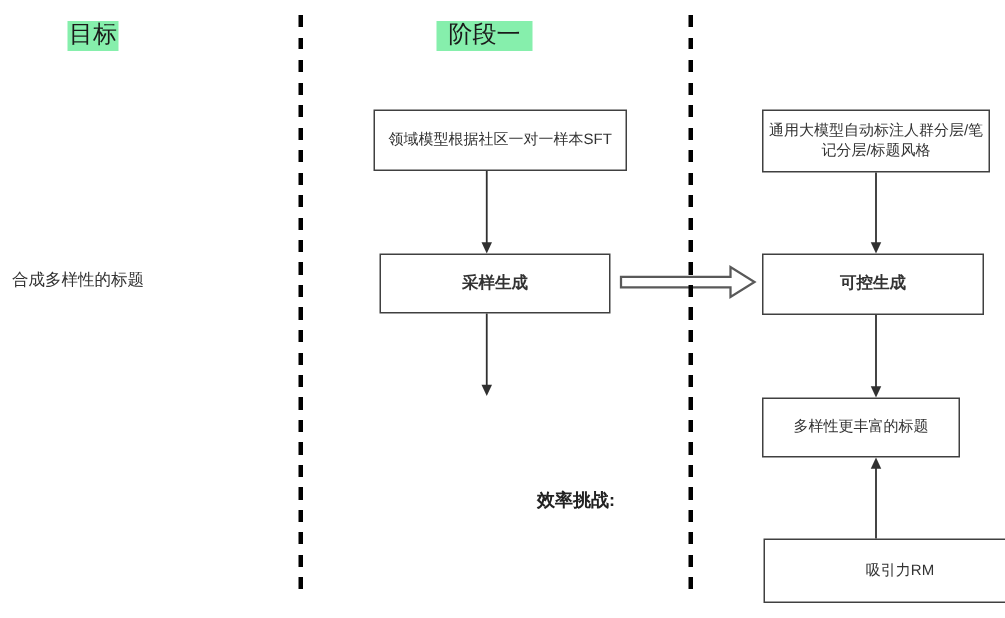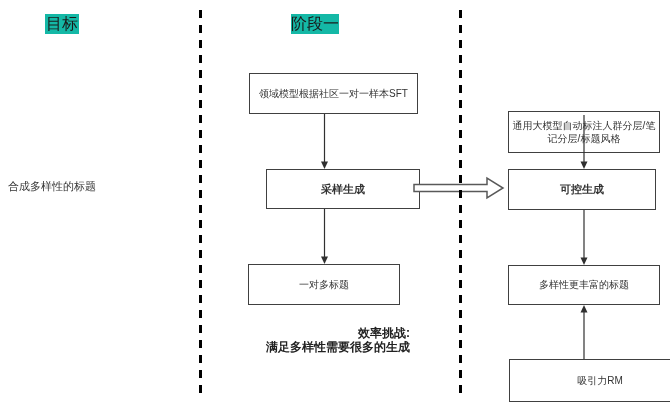--- a/index.html
+++ b/index.html
@@ -13,30 +13,30 @@
     width: 670px;
     height: 412px;
     background: #ffffff;
     overflow: hidden;
   }
   .header-label {
     position: absolute;
     top: 14px;
     height: 20px;
     line-height: 20px;
-    background: #14b8a6;
+    background: #86efac;
     color: #1a1a1a;
     font-size: 16px;
     font-weight: 500;
     text-align: center;
     z-index: 4;
     white-space: nowrap;
   }
   .hdr-goal   { left: 45px;  width: 34px; }
-  .hdr-phase1 { left: 291px; width: 48px; }
+  .hdr-phase1 { left: 291px; width: 64px; }
   .hdr-phase2 { left: 551px; width: 57px; }
 
   .dashline {
     position: absolute;
     top: 10px;
     width: 3px;
     height: 390px;
     background: repeating-linear-gradient(to bottom, #000000 0px, #000000 8px, transparent 8px, transparent 15px);
     z-index: 5;
   }
@@ -63,25 +63,25 @@
     justify-content: center;
     text-align: center;
     color: #333333;
     font-size: 10px;
     line-height: 1.35;
     padding: 2px 3px;
     z-index: 2;
   }
   .box.bold { font-weight: bold; font-size: 11px; }
   .box-m1 { left: 249px; top: 73px;  width: 169px; height: 41px; white-space: nowrap; }
-  .box-m2 { left: 266px; top: 169px; width: 154px; height: 40px; }
+  .box-m2 { left: 253px; top: 169px; width: 154px; height: 40px; }
   .box-m3 { left: 248px; top: 264px; width: 152px; height: 41px; }
-  .box-r1 { left: 508px; top: 73px;  width: 152px; height: 42px; margin-top: 38px; }
+  .box-r1 { left: 508px; top: 73px;  width: 152px; height: 42px; }
   .box-r2 { left: 508px; top: 169px; width: 148px; height: 41px; }
-  .box-r3 { left: 508px; top: 265px; width: 152px; height: 40px; }
+  .box-r3 { left: 508px; top: 265px; width: 132px; height: 40px; }
   .box-r4 { left: 509px; top: 359px; width: 182px; height: 43px; }
 
   .note {
     position: absolute;
     left: 240px;
     top: 326px;
     width: 170px;
     text-align: right;
     font-weight: bold;
     font-size: 12px;
@@ -103,25 +103,23 @@
 
 <div class="canvas">
 
   <div class="header-label hdr-goal">目标</div>
   <div class="header-label hdr-phase1">阶段一</div>
 
   <div class="goal-text">合成多样性的标题</div>
 
   <div class="box box-m1">领域模型根据社区一对一样本SFT</div>
   <div class="box box-m2 bold">采样生成</div>
-  <div class="box box-m3">一对多标题</div>
 
   <div class="note">
     <div>效率挑战:</div>
-    <div>满足多样性需要很多的生成</div>
   </div>
 
   <div class="box box-r1">通用大模型自动标注人群分层/笔记分层/标题风格</div>
   <div class="box box-r2 bold">可控生成</div>
   <div class="box box-r3">多样性更丰富的标题</div>
   <div class="box box-r4">吸引力RM</div>
 
   <svg class="overlay" width="670" height="412" viewBox="0 0 670 412">
 
     <line x1="324.5" y1="114" x2="324.5" y2="162" stroke="#303030" stroke-width="1.2"></line>

